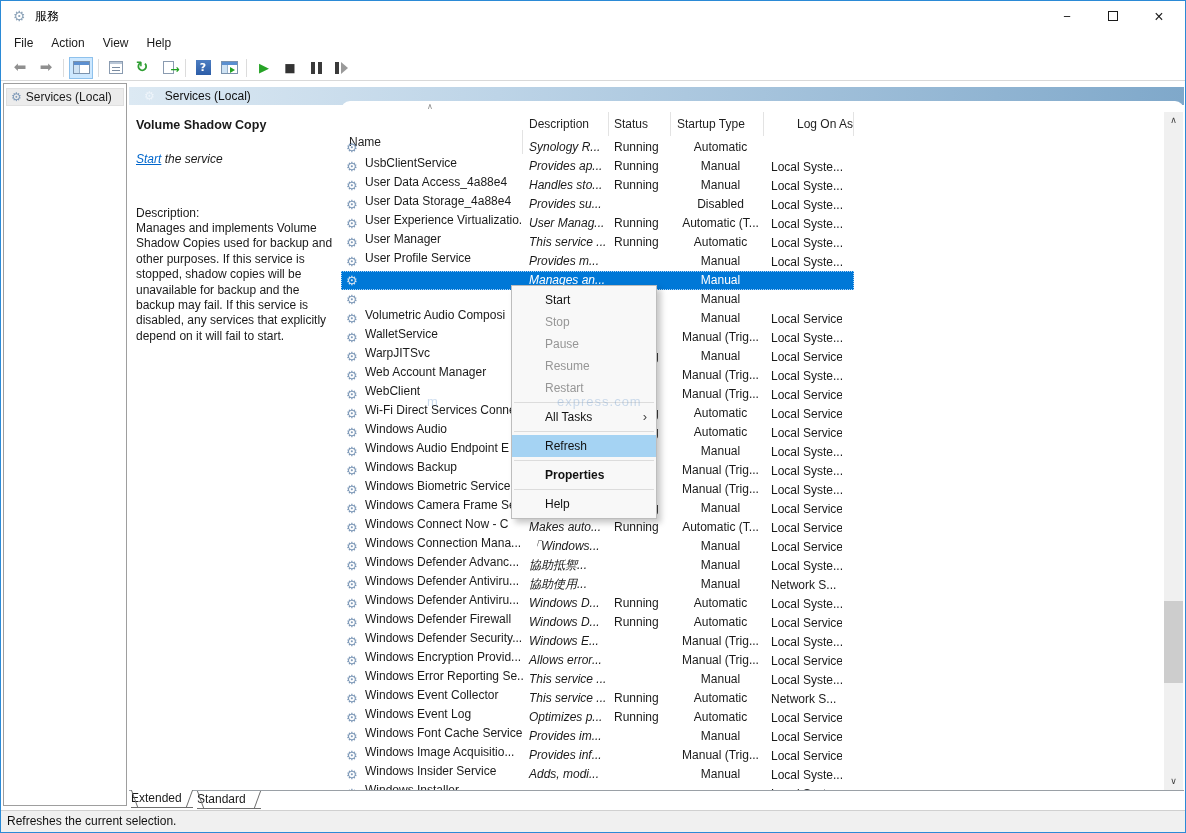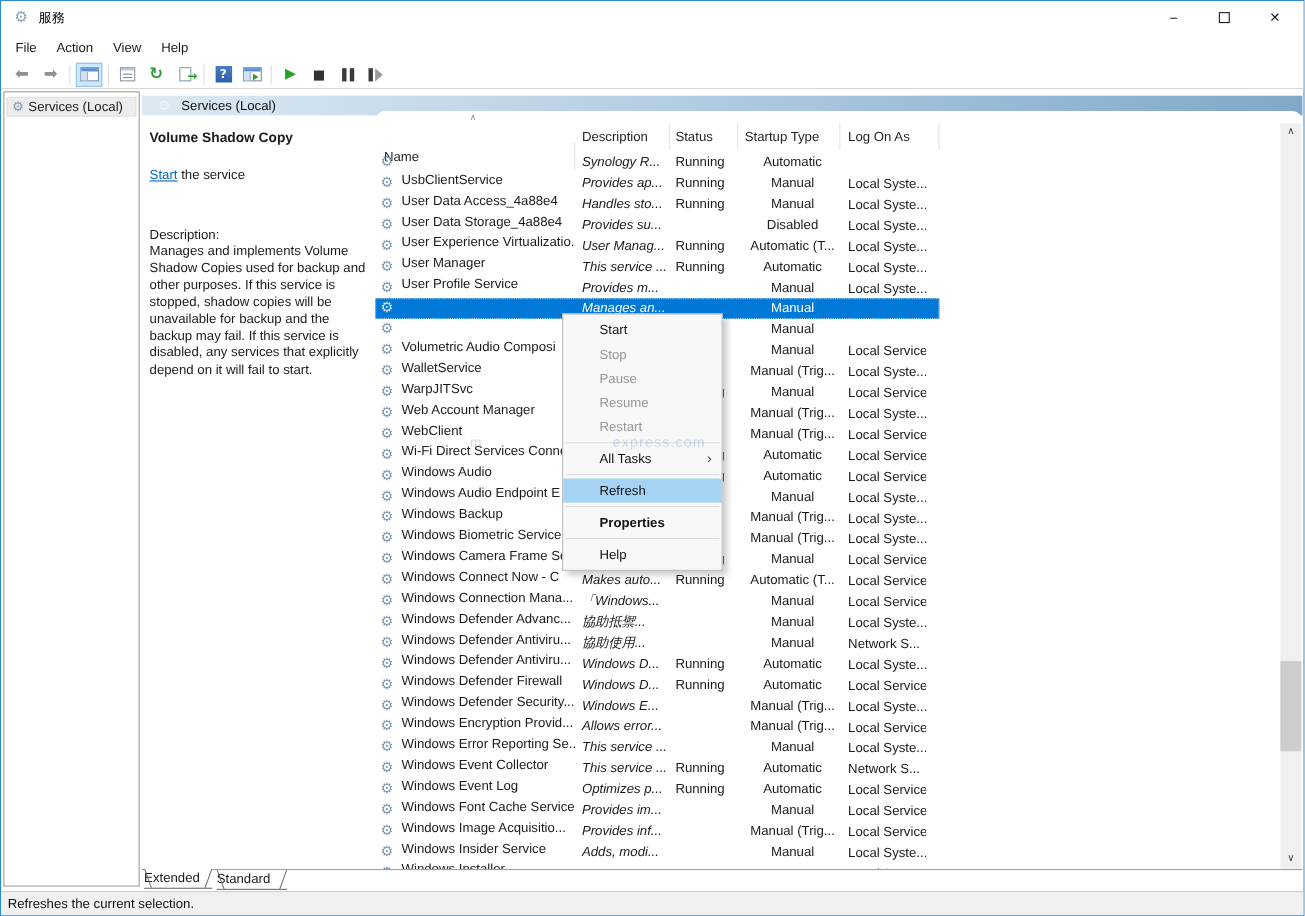--- a/index.html
+++ b/index.html
@@ -49,33 +49,33 @@
   .titem{margin:4px 2px;height:18px;background:#ececec;border:1px solid #e0e0e0;display:flex;align-items:center;padding-left:4px;}
   .titem .gi{font-family:"DejaVu Sans",sans-serif;font-size:12px;color:#7e99b8;margin-right:4px;}
   
   .rpanel{position:absolute;left:128px;top:82px;width:1055px;height:707px;background:#fff;}
   .band{position:absolute;left:0;top:4px;height:18px;width:100%;display:flex;align-items:center;padding-left:15px;
         background:linear-gradient(90deg,var(--g1,#dce9f3) 0%,#bdd4e7 35%,var(--g2,#7fa8ca) 100%);}
   .band .gi{font-family:"DejaVu Sans",sans-serif;font-size:12px;color:#eef4fa;margin-right:10px;}
   .band .lbl{font-size:12px;color:#101010;}
   .dpane{position:absolute;left:0;top:22px;width:212px;bottom:0;background:#fff;}
   .svc-title{position:absolute;left:7px;top:13px;font-weight:bold;font-size:12.5px;}
-  .svc-action{position:absolute;left:7px;top:47px;font-size:12px;}
+  .svc-action{position:absolute;left:7px;top:47px;font-size:12px;font-style:italic;}
   .svc-action a{color:var(--link,#0066cc);text-decoration:underline;}
   .svc-desc-label{position:absolute;left:7px;top:101px;font-size:12px;}
   .svc-desc{position:absolute;left:7px;top:116px;width:202px;font-size:12px;line-height:15.4px;}
   
   .listpane{position:absolute;left:212px;top:18px;right:0;bottom:0;background:#fff;border-radius:9px 9px 0 0;overflow:hidden;}
   .header{position:absolute;left:0;top:11px;height:24px;display:flex;}
   .hc{height:24px;line-height:24px;border-right:1px solid #e3e3e3;font-size:12px;color:#1f1f1f;white-space:nowrap;overflow:hidden;}
   .hc1{width:182px;padding-left:8px;margin-top:18px;}
   .hc2{width:86px;padding-left:6px;}
   .hc3{width:62px;padding-left:5px;}
   .hc4{width:93px;padding-left:6px;}
-  .hc5{width:90px;padding-left:7px;}
+  .hc5{width:90px;padding-left:7px;text-align:right;}
   .sortind{position:absolute;left:86px;top:1px;font-size:8px;color:#8a8a8a;font-family:"DejaVu Sans",sans-serif;}
   .rows{position:absolute;left:0;top:37px;width:513px;}
   .row{height:19px;display:flex;position:relative;white-space:nowrap;}
   .row .gi{position:absolute;left:5px;top:2px;font-size:13px;line-height:15px;color:#7e99b8;font-family:"DejaVu Sans",sans-serif;}
   .cell{height:19px;line-height:19px;overflow:hidden;font-size:12px;}
   .c1{width:182px;padding-left:24px;margin-top:16px;}
   .c2{width:86px;padding-left:6px;font-style:italic;}
   .c3{width:62px;padding-left:5px;}
   .c4{width:93px;padding-left:6px;text-align:center;}
   .c5{width:78px;padding-left:7px;margin-top:20px;}

